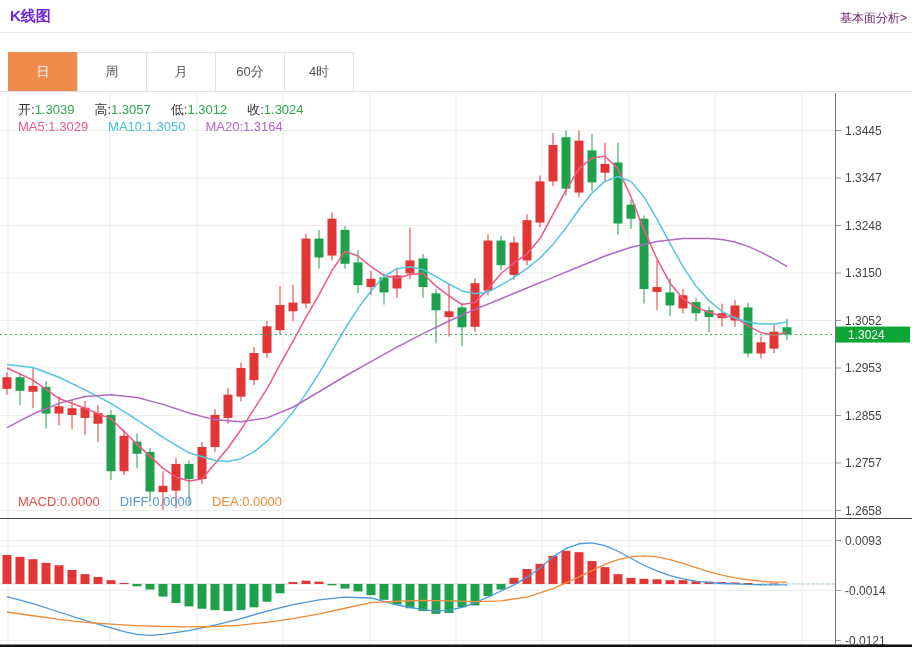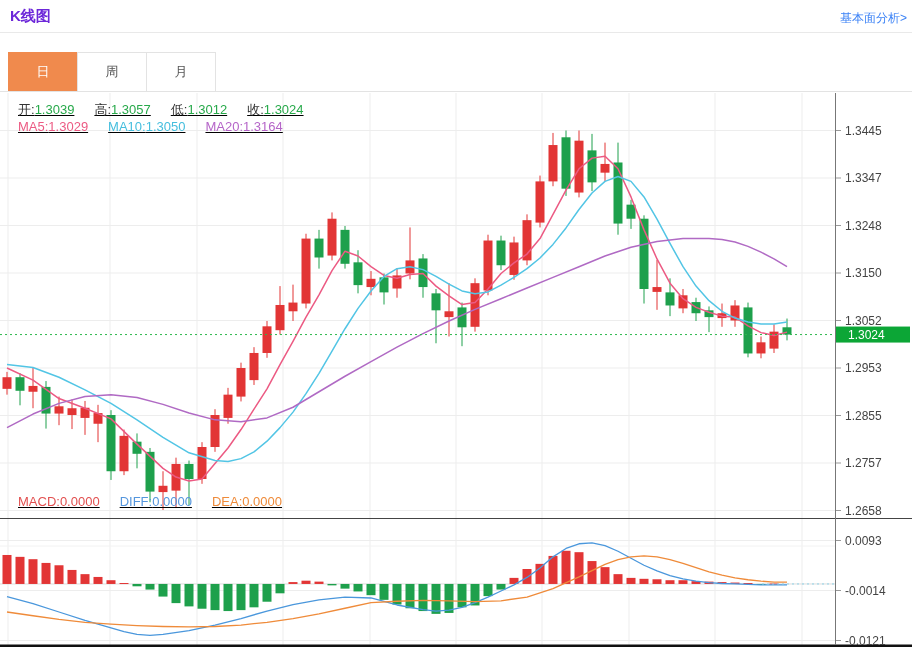--- a/index.html
+++ b/index.html
@@ -4,31 +4,31 @@
 <style>
   * { margin:0; padding:0; box-sizing:border-box; }
   html,body { width:912px; height:649px; background:#fff; overflow:hidden;
     font-family:"Liberation Sans","DejaVu Sans",sans-serif; }
   #app { position:relative; width:912px; height:649px; background:#fff; }
   svg text { font-family:"Liberation Sans","DejaVu Sans",sans-serif; }
 
   .header { position:absolute; left:0; top:0; width:912px; height:33px;
     border-bottom:1px solid #e9e9e9; }
   .title { position:absolute; left:10px; top:7px; font-size:15px; font-weight:bold; color:#6d28d9; }
-  .fund-link { position:absolute; right:5px; top:10px; font-size:12px; color:#3b82f6; cursor:pointer; }
+  .fund-link { position:absolute; right:5px; top:10px; font-size:12px; color:#701a75; cursor:pointer; }
 
   .tabbar { position:absolute; left:8px; top:52px; height:40px; display:flex; }
   .tab { width:70px; height:40px; line-height:38px; text-align:center; font-size:13px;
     color:#555; background:#fff; border:1px solid #e3e3e3; margin-left:-1px; cursor:pointer; }
   .tab:first-child { margin-left:0; }
   .tab.active { background:#f08a4d; border-color:#f08a4d; color:#fff; }
   .tab-underline { position:absolute; left:0; top:91px; width:912px; height:0;
     border-bottom:1px solid #e3e3e3; }
 
-  .info-row { position:absolute; left:18px; font-size:13px; white-space:nowrap;text-decoration:underline; }
+  .info-row { position:absolute; left:18px; font-size:13px; white-space:nowrap; }
   .info-row .item { margin-right:20px; }
   .info-row .lbl { color:#333; }
   #ohlc-row { top:101px; }
   #ma-row { top:119px; }
   #macd-row { top:494px; }
 
   #chart-svg { position:absolute; left:0; top:0; }
 </style>
 </head>
 <body>
@@ -293,20 +293,22 @@
 
   <div class="header">
     <div class="title">K线图</div>
     <div class="fund-link">基本面分析&gt;</div>
   </div>
 
   <div class="tabbar" id="tabbar">
       <div class="tab active">日</div>
       <div class="tab">周</div>
       <div class="tab">月</div>
+      <div class="tab">60分</div>
+      <div class="tab">4时</div>
     </div>
   <div class="tab-underline"></div>
 
   <div class="info-row" id="ohlc-row"><span class="item"><span class="lbl">开:</span><span style="color: rgb(39, 169, 74);">1.3039</span></span><span class="item"><span class="lbl">高:</span><span style="color: rgb(39, 169, 74);">1.3057</span></span><span class="item"><span class="lbl">低:</span><span style="color: rgb(39, 169, 74);">1.3012</span></span><span class="item"><span class="lbl">收:</span><span style="color: rgb(39, 169, 74);">1.3024</span></span></div>
   <div class="info-row" id="ma-row"><span class="item"><span class="lbl" style="color: rgb(236, 90, 131);">MA5:</span><span style="color: rgb(236, 90, 131);">1.3029</span></span><span class="item"><span class="lbl" style="color: rgb(69, 190, 222);">MA10:</span><span style="color: rgb(69, 190, 222);">1.3050</span></span><span class="item"><span class="lbl" style="color: rgb(181, 101, 200);">MA20:</span><span style="color: rgb(181, 101, 200);">1.3164</span></span></div>
   <div class="info-row" id="macd-row"><span class="item"><span class="lbl" style="color: rgb(226, 80, 80);">MACD:</span><span style="color: rgb(226, 80, 80);">0.0000</span></span><span class="item"><span class="lbl" style="color: rgb(85, 150, 221);">DIFF:</span><span style="color: rgb(85, 150, 221);">0.0000</span></span><span class="item"><span class="lbl" style="color: rgb(239, 139, 58);">DEA:</span><span style="color: rgb(239, 139, 58);">0.0000</span></span></div>
 
 </div>
 
 </body></html>

